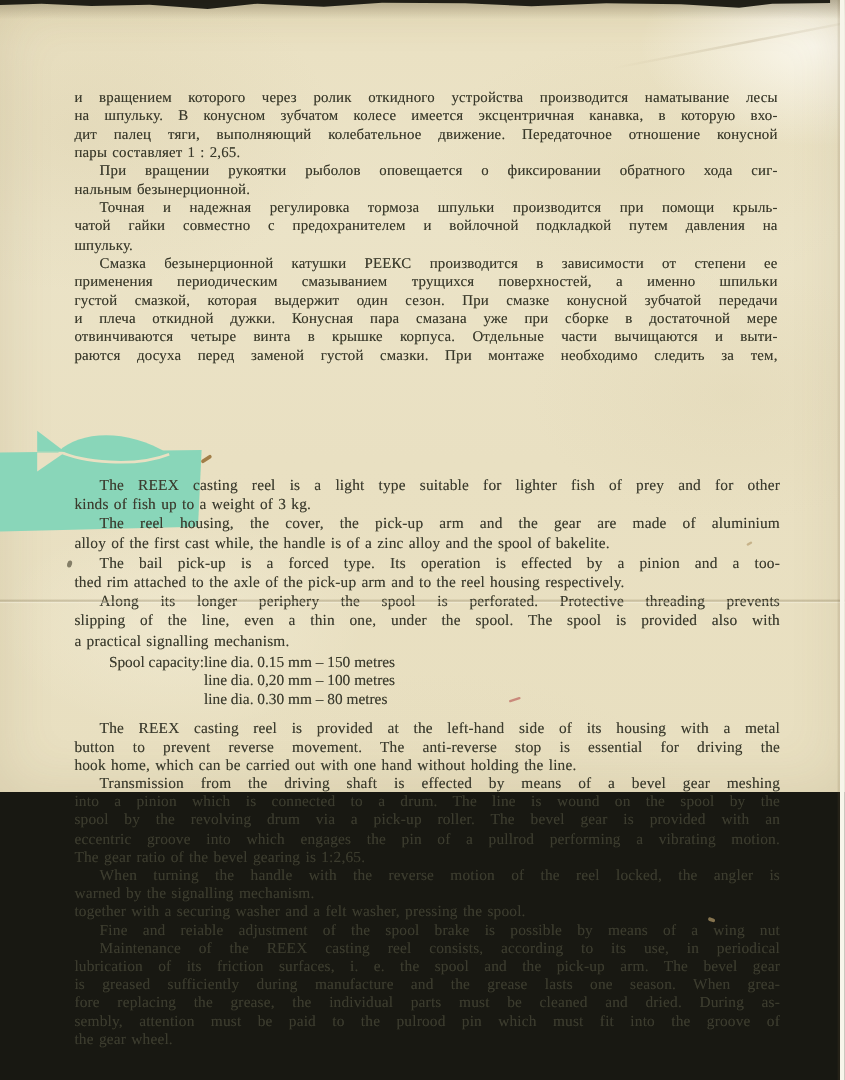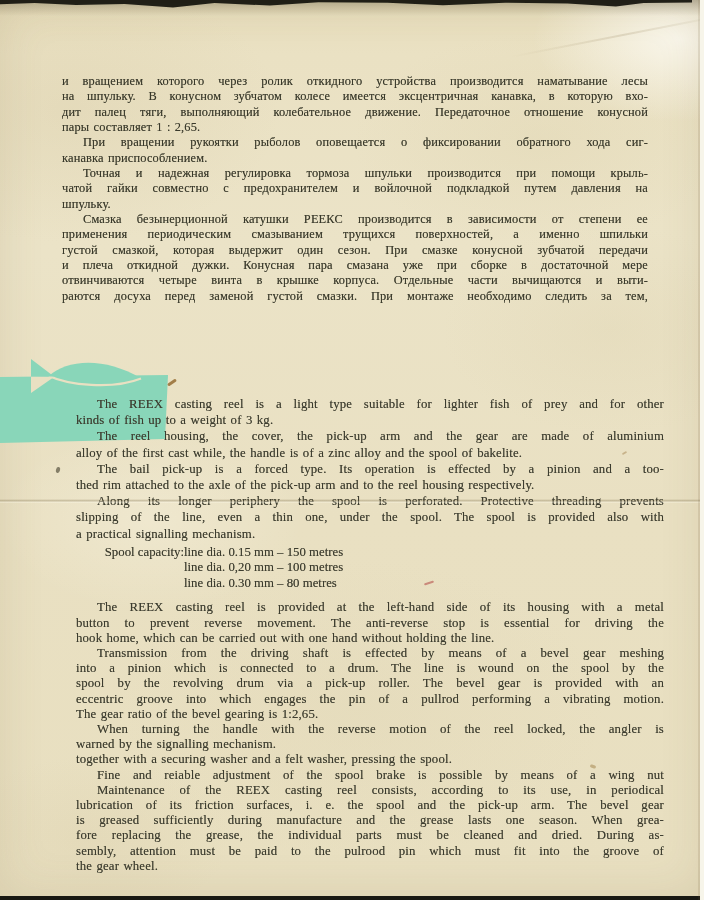--- a/index.html
+++ b/index.html
@@ -1,16 +1,16 @@
 <!DOCTYPE html>
 <html><head>
 <meta charset="utf-8">
 <style>
   html,body{margin:0;padding:0;width:704px;height:900px;overflow:hidden;background:#181812;}
-  .page{position:absolute;left:0;top:0;width:704px;height:896px;
+  .page{position:absolute;left:0;top:0;width:704px;height:660px;
     background:
       radial-gradient(ellipse 210px 120px at 680px 38px, rgba(252,250,242,.85), rgba(252,250,242,0) 70%),
       radial-gradient(ellipse 300px 190px at 70px 110px, rgba(206,192,152,.22), rgba(206,192,152,0) 70%),
       radial-gradient(ellipse 260px 150px at 540px 140px, rgba(218,206,166,.25), rgba(218,206,166,0) 72%),
       radial-gradient(ellipse 240px 150px at 610px 330px, rgba(214,202,164,.20), rgba(214,202,164,0) 70%),
       radial-gradient(ellipse 220px 130px at 150px 520px, rgba(255,251,238,.28), rgba(255,251,238,0) 70%),
       radial-gradient(ellipse 340px 210px at 360px 710px, rgba(214,202,166,.16), rgba(214,202,166,0) 72%),
       radial-gradient(ellipse 200px 120px at 90px 840px, rgba(208,194,154,.18), rgba(208,194,154,0) 70%),
       linear-gradient(180deg,#e6dcba 0%,#eae1c3 6%,#ebe3c7 28%,#e9e0c2 58%,#e8dfc0 100%);
     box-shadow:inset 0 0 46px rgba(120,100,60,.14);}
@@ -28,42 +28,42 @@
   .sp2{left:56px;top:467px;width:4px;height:6px;background:#6a6550;border-radius:50%;transform:rotate(15deg);opacity:.8;}
   .sp3{left:424px;top:582px;width:10px;height:2px;background:#c47a6e;transform:rotate(-18deg);opacity:.85;}
   .sp4{left:590px;top:765px;width:6px;height:3px;background:#b39a68;transform:rotate(20deg);opacity:.7;}
   .sp5{left:622px;top:452px;width:5px;height:2px;background:#b09564;transform:rotate(-30deg);opacity:.6;}
 
   .txt{position:absolute;color:#3c3c2f;text-shadow:0 0 .5px rgba(58,58,42,.55);}
   .line{text-align:justify;text-align-last:justify;letter-spacing:.15px;word-spacing:1px;}
   .line.last{text-align-last:left;}
   .line.first{text-indent:21px;}
   .ru{left:62px;top:74px;width:586px;font:12.4px/15.35px "Liberation Serif","DejaVu Serif",serif;color:#39392b;}
-  .en{left:76px;top:396px;width:588px;font:12.8px/16.2px "Liberation Serif","DejaVu Serif",serif;}
+  .en{left:62px;top:396px;width:588px;font:12.8px/16.2px "Liberation Serif","DejaVu Serif",serif;}
   .en-after{line-height:15.2px;margin-top:9px;}
   .spool{margin-top:3px;line-height:15.5px;padding-left:21px;}
   .spool-row{display:flex;text-align:right;}
   .spool-cell-label{width:87px;flex:0 0 87px;}
   .logo-svg{position:absolute;left:0;top:355px;width:180px;height:100px;}
 </style>
 </head>
 <body>
 
 <div class="page">
 
   <div class="ru txt" id="ru">
       <div>
         <div class="line">и вращением которого через ролик откидного устройства производится наматывание лесы</div>
         <div class="line">на шпульку. В конусном зубчатом колесе имеется эксцентричная канавка, в которую вхо-</div>
         <div class="line">дит палец тяги, выполняющий колебательное движение. Передаточное отношение конусной</div>
         <div class="line last">пары составляет 1 : 2,65.</div>
       </div>
       <div>
         <div class="line first">При вращении рукоятки рыболов оповещается о фиксировании обратного хода сиг-</div>
-        <div class="line last">канавка приспособлением.</div>
+        <div class="line last">нальным безынерционной.</div>
       </div>
       <div>
         <div class="line first">Точная и надежная регулировка тормоза шпульки производится при помощи крыль-</div>
         <div class="line">чатой гайки совместно с предохранителем и войлочной подкладкой путем давления на</div>
         <div class="line last">шпульку.</div>
       </div>
       <div>
         <div class="line first">Смазка безынерционной катушки РЕЕКС производится в зависимости от степени ее</div>
         <div class="line">применения периодическим смазыванием трущихся поверхностей, а именно шпильки</div>
         <div class="line">густой смазкой, которая выдержит один сезон. При смазке конусной зубчатой передачи</div>

